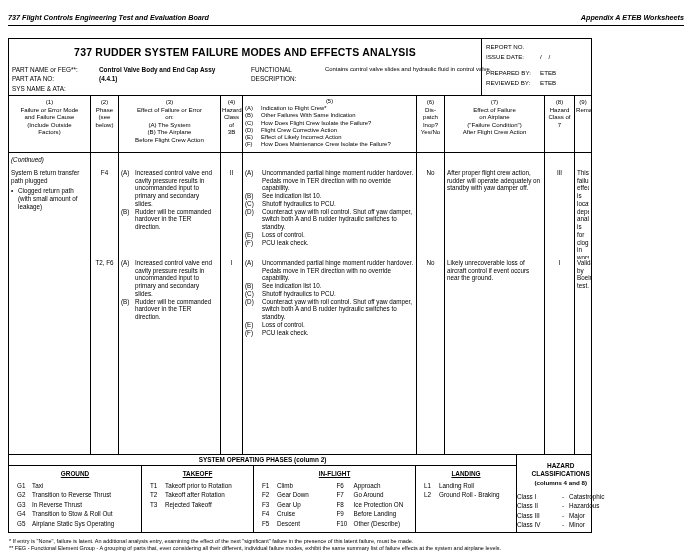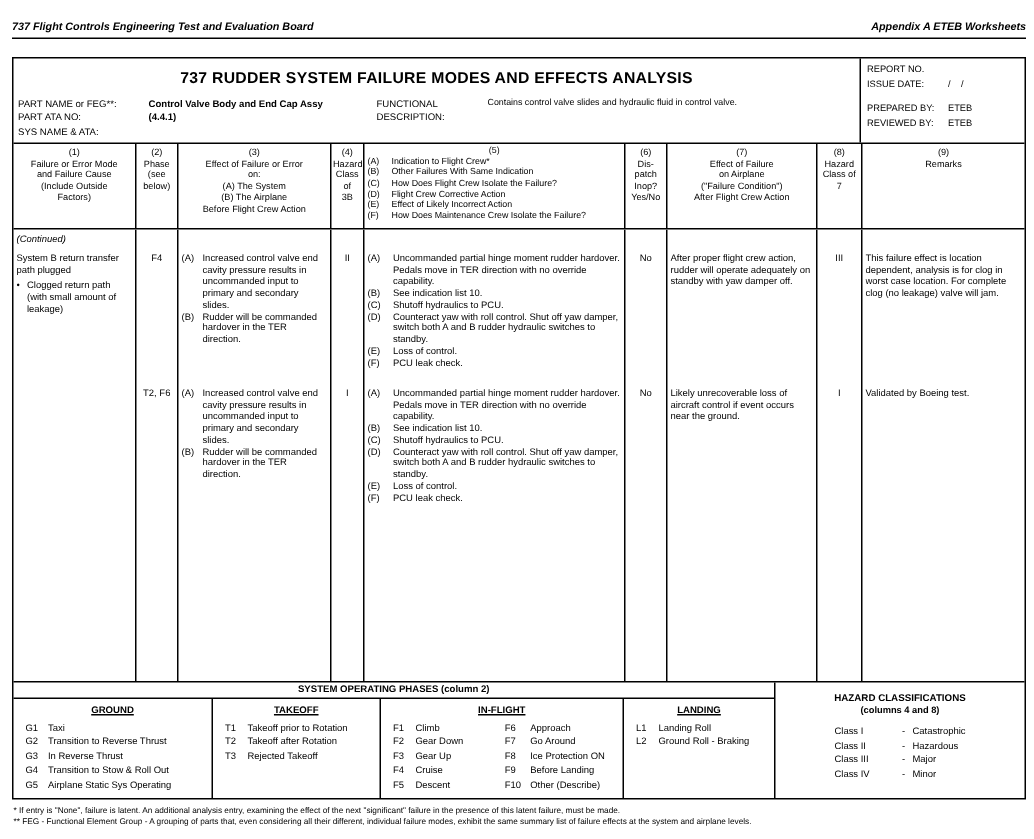--- a/index.html
+++ b/index.html
@@ -14,21 +14,21 @@
   
   .pagehdr {
     position:absolute; left:8px; top:13px; width:676px;
     display:flex; justify-content:space-between; align-items:flex-end;
     font-size:7.2px; font-style:italic; font-weight:bold;
     border-bottom:1.5px solid #000; padding-bottom:3px;
   }
 
   
   .table {
-    position:absolute; left:8px; top:38px; width:676px; height:495px;
+    position:absolute; left:8px; top:38px; width:584px; height:495px;
     border:1.5px solid #000; display:flex; flex-direction:column;
   }
 
   
   .trow { display:flex; height:57px; border-bottom:1px solid #000; flex-shrink:0; }
   .tleft { flex:1; position:relative; }
   .doc-title { position:absolute; top:7px; left:0; right:0; text-align:center;
                font-size:10.5px; font-weight:bold; letter-spacing:.2px; }
   .lblcol { position:absolute; left:3px; top:26px; font-size:6.4px; line-height:1.45; }
   .valcol { position:absolute; left:90px; top:26px; font-size:6.4px; line-height:1.45; font-weight:bold; }

